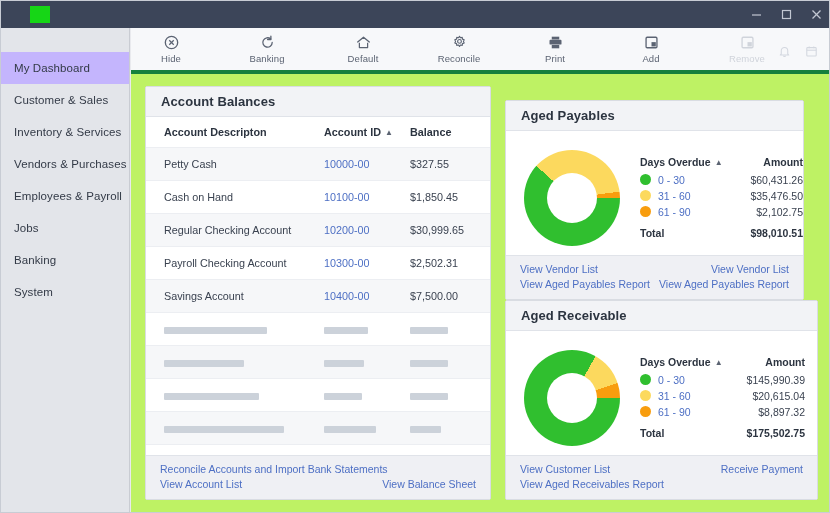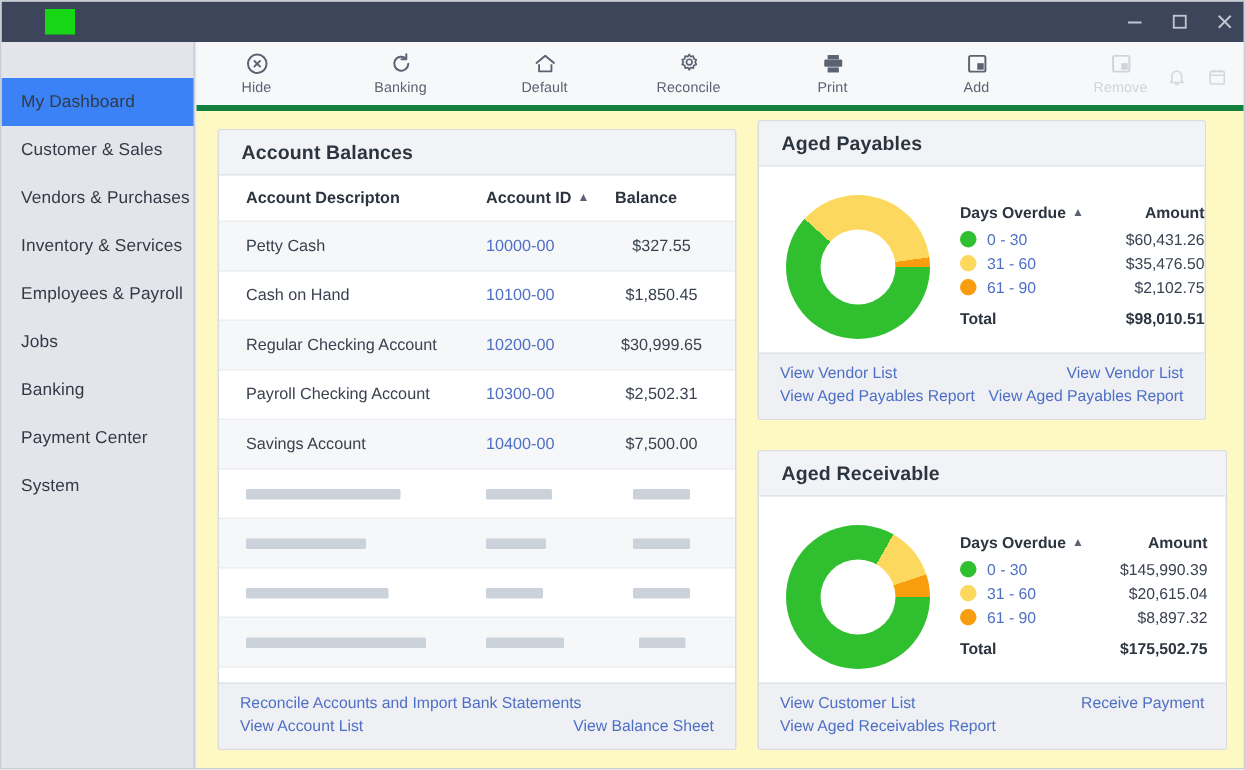--- a/index.html
+++ b/index.html
@@ -68,21 +68,21 @@
   .side-item {
     height: 32px;
     display: flex;
     align-items: center;
     padding-left: 13px;
     font-size: 11.5px;
     color: #333a47;
     letter-spacing: 0.1px;
   }
   .side-item.active {
-    background: #3b82f6;
+    background: #c4b5fd;
   }
   .side-spacer { height: 24px; }
 
   
   .toolbar {
     position: absolute;
     top: 27px; left: 130px;
     width: 699px;
     height: 46px;
     background: #f7f8fa;
@@ -122,21 +122,21 @@
     gap: 14px;
   }
   .tb-right span { color: #d3d7df; display: flex; }
 
   
   .content {
     position: absolute;
     top: 73px; left: 130px;
     width: 700px;
     height: 440px;
-    background: #fef9c3;
+    background: #bef264;
   }
 
   .panel {
     position: absolute;
     background: #ffffff;
     border: 1px solid #d9dce2;
     border-radius: 2px;
   }
   .panel-head {
     height: 30px;
@@ -186,41 +186,41 @@
   }
   .tbl td {
     font-size: 10.8px;
     color: #3a4250;
     padding: 10px 0;
     border-bottom: 1px solid #eceef2;
     white-space: nowrap;
   }
   .c-desc { padding-left: 18px !important; width: 178px; }
   .c-id   { width: 86px; text-align: left; }
-  .c-bal  { padding-right: 18px !important; text-align: center; }
+  .c-bal  { padding-right: 18px !important; text-align: left; }
   .tbl tr.alt td { background: #f6f7f9; }
   .acct-link { color: #4d6fc4; }
   .sort-caret {
     display: inline-block;
     margin-left: 4px;
     font-size: 8px;
     color: #5b6372;
     vertical-align: 1px;
   }
   .sk {
     display: inline-block;
     height: 7px;
     background: #ccd2da;
     border-radius: 1px;
     vertical-align: middle;
   }
 
   
   #panel-payables {
-    left: 374px; top: 6px;
+    left: 374px; top: 26px;
     width: 299px; height: 200px;
   }
   #panel-receivable {
     left: 374px; top: 226px;
     width: 313px; height: 200px;
   }
   .aged-body {
     display: flex;
     align-items: center;
     padding: 8px 0 0 0;
@@ -309,36 +309,33 @@
 
   <div class="sidebar">
     <div class="side-spacer"></div>
     <div class="side-item active">
         <span>My Dashboard</span>
       </div>
     <div class="side-item">
         <span>Customer &amp; Sales</span>
       </div>
     <div class="side-item">
+        <span>Inventory &amp; Services</span>
+      </div>
+    <div class="side-item">
         <span>Vendors &amp; Purchases</span>
-      </div>
-    <div class="side-item">
-        <span>Inventory &amp; Services</span>
       </div>
     <div class="side-item">
         <span>Employees &amp; Payroll</span>
       </div>
     <div class="side-item">
         <span>Jobs</span>
       </div>
     <div class="side-item">
         <span>Banking</span>
-      </div>
-    <div class="side-item">
-        <span>Payment Center</span>
       </div>
     <div class="side-item">
         <span>System</span>
       </div>
   </div>
 
   <div class="toolbar">
 
     <div class="tb-item">
       <span class="tb-ico">

